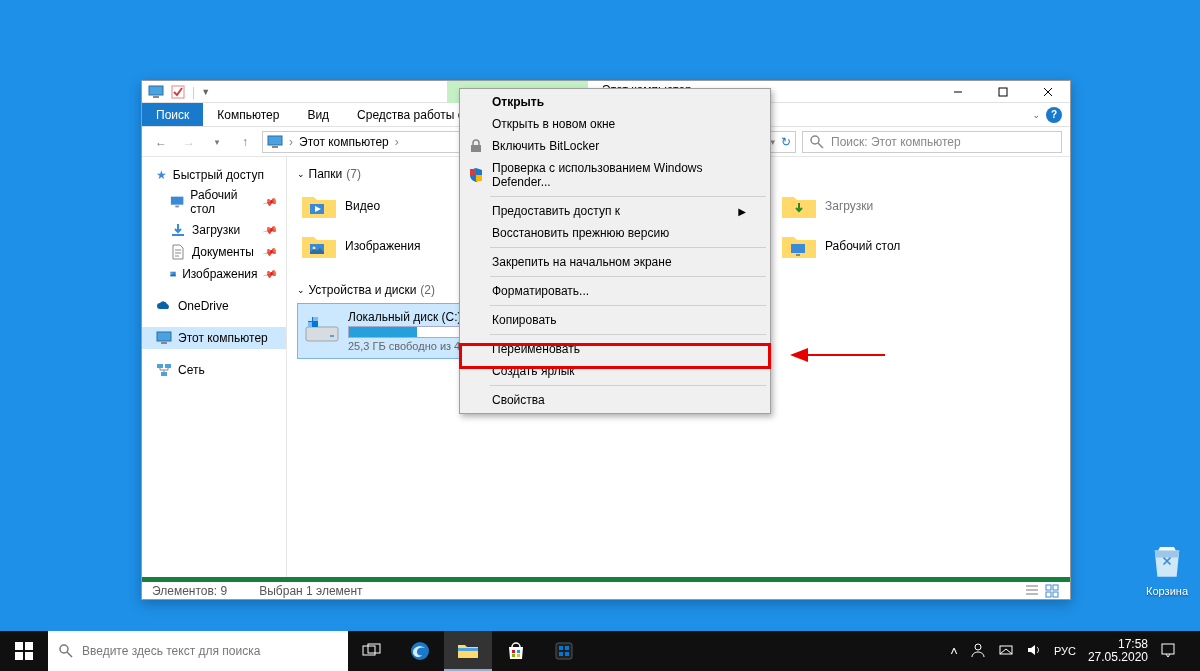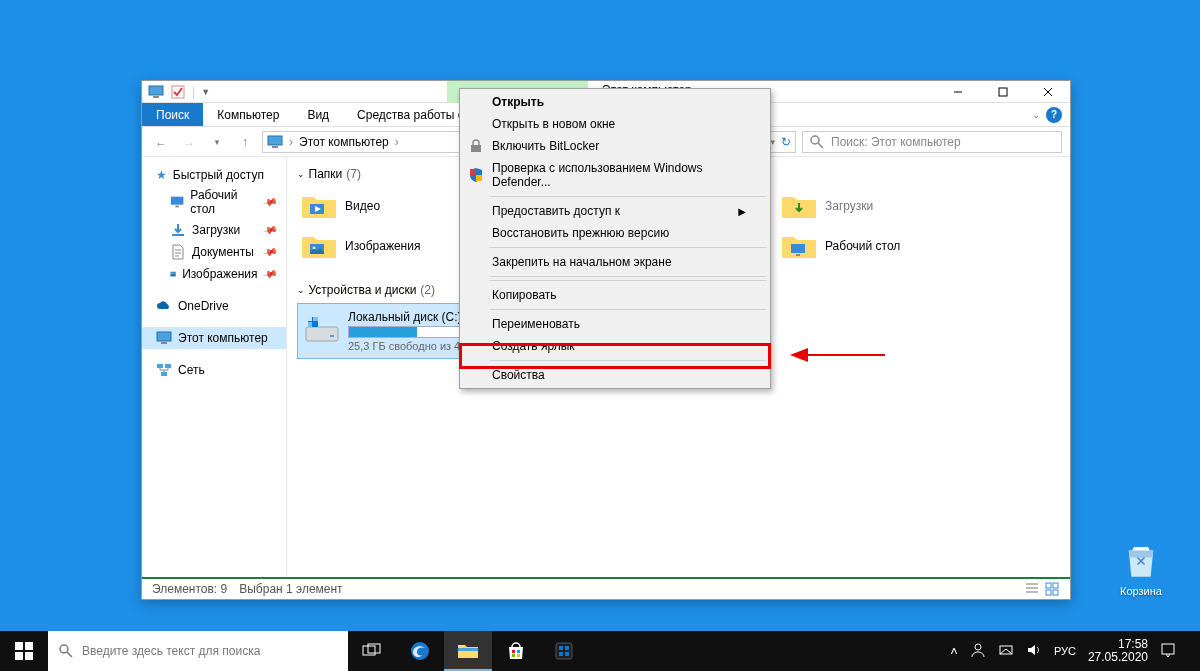--- a/index.html
+++ b/index.html
@@ -1,19 +1,19 @@
 <!DOCTYPE html>
 <html><head>
 <meta charset="utf-8">
 <style>
   * { margin: 0; padding: 0; box-sizing: border-box; font-family: "Segoe UI", Tahoma, sans-serif; font-size: 12px; }
   body { width: 1200px; height: 671px; background: #1e90e8; position: relative; overflow: hidden; }
 
   
-  .desktop-icon { position:absolute; right:20px; top:540px; width:60px; text-align:left; color:#fff; }
+  .desktop-icon { position:absolute; right:12px; top:540px; width:60px; text-align:right; color:#fff; }
   .desktop-icon svg{ width:42px; height:42px; }
   .desktop-icon span{ display:block; font-size:11px; text-shadow:0 1px 2px rgba(0,0,0,.5);}
 
   
   .window { position:absolute; left:141px; top:80px; width:930px; height:520px; background:#fff; border:1px solid #999; box-shadow:0 4px 12px rgba(0,0,0,.25); display:flex; flex-direction:column;}
   
   .titlebar{ height:22px; background:#fff; display:flex; align-items:center; padding:0 0 0 6px; border-bottom:1px solid #e0e0e0;}
   .titlebar .qat{ display:flex; gap:6px; align-items:center;}
   .titlebar .spacer{ flex:1;}
   .win-controls{ display:flex;}
@@ -54,21 +54,21 @@
   .folder-ico svg{ width:36px; height:30px;}
 
   .drive-tile{ display:flex; align-items:center; gap:8px; padding:6px; width:230px;}
   .drive-tile.selected{ background:#cce8ff; border:1px solid #7ab7e8;}
   .drive-info{ display:flex; flex-direction:column; gap:2px;}
   .drive-bar{ width:140px; height:12px; border:1px solid #aac; background:#fff; position:relative;}
   .drive-bar .fill{ position:absolute; left:0; top:0; bottom:0; background:#26a0da;}
   .drive-sub{ color:#666; font-size:11px;}
 
   
-  .statusbar{ height:22px; border-top:2px solid #15803d; display:flex; align-items:center; padding:0 10px; gap:12px; color:#555;}
+  .statusbar{ height:22px; border-top:5px solid #15803d; display:flex; align-items:center; padding:0 10px; gap:32px; color:#555;}
   .statusbar .views{ margin-left:auto; display:flex; gap:4px;}
 
   
   .ctx{ position:absolute; left:459px; top:88px; width:312px; background:#f0f0f0; border:1px solid #a0a0a0; box-shadow:2px 3px 6px rgba(0,0,0,.3); padding:2px;}
   .ctx-item{ padding:4px 22px 4px 30px; display:flex; align-items:center; position:relative; cursor:default;}
   .ctx-item.bold{ font-weight:600;}
   .ctx-item .arrow{ margin-left:auto; font-size:10px;}
   .ctx-item .ico{ position:absolute; left:6px; width:16px; height:16px; display:flex; align-items:center; justify-content:center;}
   .ctx-sep{ height:1px; background:#d0d0d0; margin:3px 2px 3px 28px;}
   .ctx-highlight{ position:absolute; border:3px solid #e80000; pointer-events:none;}
@@ -389,20 +389,23 @@
       <span class="arrow">▶</span>
     </div>
   <div class="ctx-item">
       <span>Восстановить прежнюю версию</span>
     </div>
   <div class="ctx-sep"></div>
   <div class="ctx-item">
       <span>Закрепить на начальном экране</span>
     </div>
   <div class="ctx-sep"></div>
+  <div class="ctx-item">
+      <span>Форматировать...</span>
+    </div>
   <div class="ctx-sep"></div>
   <div class="ctx-item">
       <span>Копировать</span>
     </div>
   <div class="ctx-sep"></div>
   <div class="ctx-item">
       <span>Переименовать</span>
     </div>
   <div class="ctx-item">
       <span>Создать ярлык</span>

